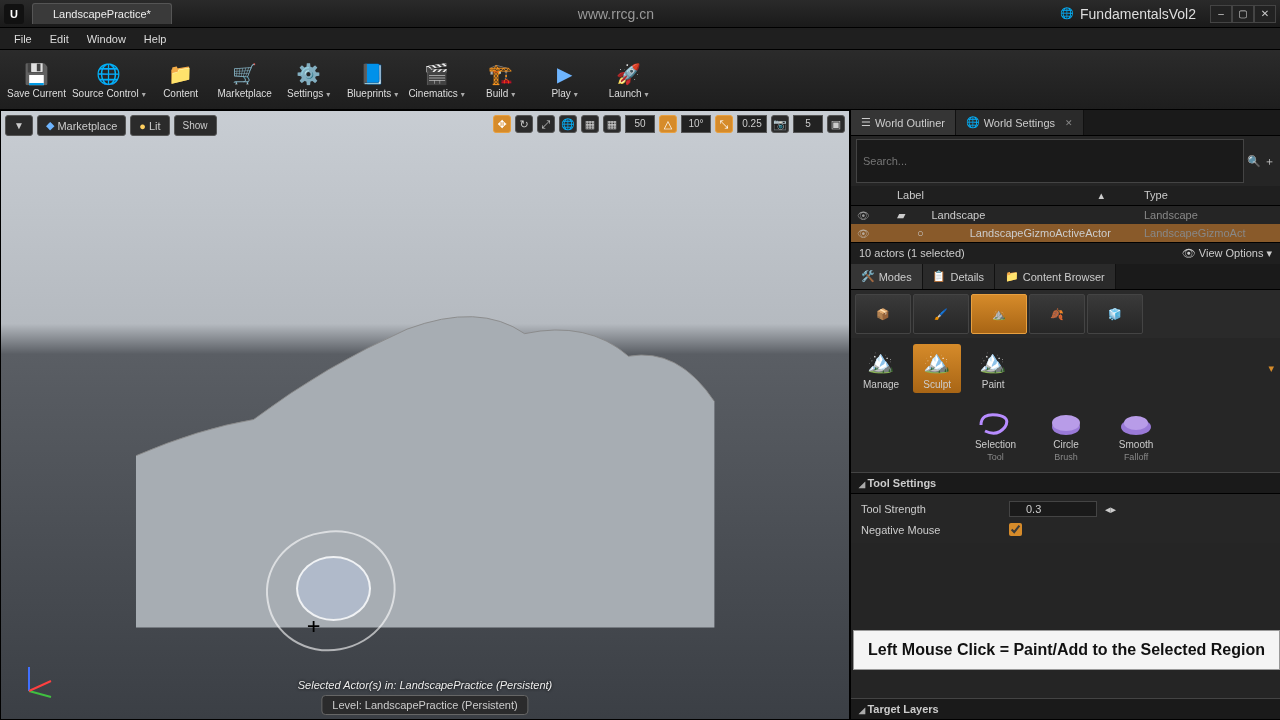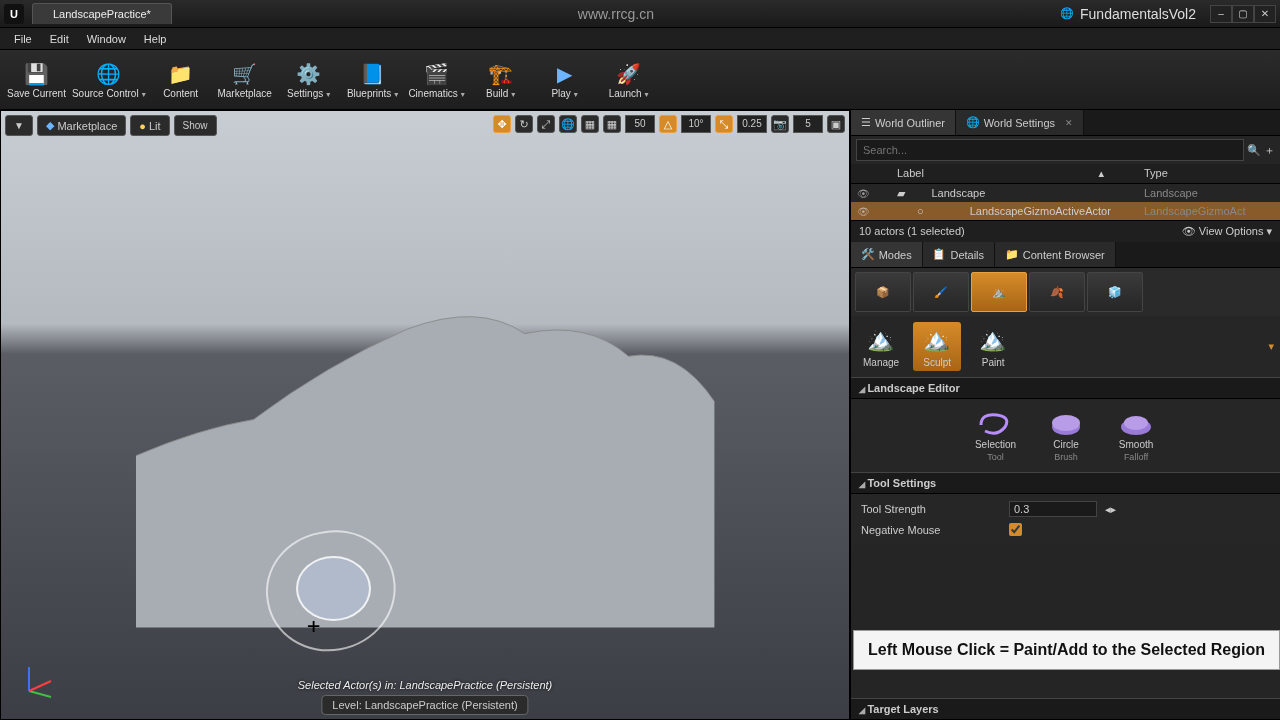--- a/index.html
+++ b/index.html
@@ -35,21 +35,21 @@
 .cross { position:absolute; left:306px; top:502px; font-size:22px; color:#000; font-family:monospace; }
 .axis { position:absolute; left:20px; bottom:20px; width:40px; height:40px; }
 .sel-text { position:absolute; bottom:28px; left:50%; transform:translateX(-50%); color:#eee; font-size:11px; text-shadow:0 0 3px #000;font-style:italic; }
 .level-pill { position:absolute; bottom:4px; left:50%; transform:translateX(-50%); background:rgba(40,40,40,0.85); border:1px solid #666; border-radius:4px; padding:3px 10px; font-size:11px; }
 .right { width:430px; display:flex; flex-direction:column; background:#252525; border-left:1px solid #000; }
 .panel-tabs { display:flex; height:26px; background:#1a1a1a; border-bottom:1px solid #000; }
 .ptab { padding:5px 10px; background:#2a2a2a; border-right:1px solid #111; display:flex; align-items:center; gap:4px; cursor:pointer; font-size:11px; }
 .ptab.active { background:#353535; }
 .ptab .x { margin-left:6px; color:#888; font-size:9px; }
 .search-row { display:flex; align-items:center; padding:3px 5px; gap:3px; }
-.search-row input { flex:1; background:#1a1a1a; border:1px solid #444; padding:4px 6px; color:#ccc; font-size:11px; }
+.search-row input { flex:1; background:#1a1a1a; border:1px solid #444; padding:15px 6px; color:#ccc; font-size:11px; }
 .hdr-row { display:flex; background:#1f1f1f; border-bottom:1px solid #000; padding:3px 6px; }
 .hdr-row .lbl { flex:1; margin-left:40px; }
 .hdr-row .typ { width:130px; }
 .out-row { display:flex; align-items:center; padding:2px 6px; gap:6px; height:18px; }
 .out-row.sel { background:#895a2a; }
 .eye { width:14px; opacity:0.7; font-size:10px; }
 .out-row .name { flex:1; margin-left:20px; font-size:11px; }
 .out-row.child .name { margin-left:40px; }
 .out-row .type { width:130px; color:#888; font-size:11px; }
 .out-foot { display:flex; justify-content:space-between; padding:4px 8px; background:#1f1f1f; border-top:1px solid #000; }
@@ -64,21 +64,21 @@
 .section-hdr { background:#1a1a1a; padding:4px 8px; font-weight:bold; border-top:1px solid #444; border-bottom:1px solid #000; }
 .section-hdr::before { content:"◢ "; font-size:8px; color:#aaa; }
 .tool-triplet { display:flex; justify-content:center; gap:30px; padding:10px; background:#262626; }
 .tlt { display:flex; flex-direction:column; align-items:center; gap:2px; cursor:pointer; }
 .tlt .ic { width:40px; height:28px; }
 .tlt .tx { font-size:10px; }
 .tlt .sub { font-size:9px; color:#888; }
 .settings { padding:4px 10px; background:#262626; }
 .set-row { display:flex; align-items:center; padding:3px 0; gap:8px; }
 .set-row .lbl { width:140px; font-size:11px; }
-.set-row input[type=text]{ width:88px; background:#1a1a1a; border:1px solid #444; padding:1px 4px; color:#ccc; font-size:11px; }
+.set-row input[type=text]{ width:88px; background:#1a1a1a; border:1px solid #444; padding:1px 16px; color:#ccc; font-size:11px; }
 .set-row input[type=checkbox]{ accent-color:#d68b2a; }
 .clear-btn { width:100%; background:linear-gradient(#444,#2a2a2a); border:1px solid #555; padding:4px; text-align:center; cursor:pointer; margin:4px 0; border-radius:2px; }
 .hint { position:absolute; right:0; bottom:50px; background:#f4f4f4; border:1px solid #999; padding:10px 14px; color:#111; font-size:16px; font-weight:bold; }
 </style>
 </head>
 <body>
 
 <div class="titlebar">
   <div class="ue-logo">U</div>
   <div class="tab-doc">LandscapePractice*</div>
@@ -278,21 +278,20 @@
           <div class="ic">🏔️</div>
           <div class="tx">Sculpt</div>
         </div>
       <div class="msub">
           <div class="ic">🏔️</div>
           <div class="tx">Paint</div>
         </div>
       <span style="margin-left:auto;align-self:center;color:#d68b2a">▾</span>
     </div>
 
-    <div class="section-hdr">Landscape Editor</div>
     <div class="tool-triplet">
       <div class="tlt">
         <div class="ic"><svg viewBox="0 0 40 28">
               <path d="M6 16 Q6 4 22 6 Q36 8 30 18 Q22 28 10 22" fill="none" stroke="#b78cff" stroke-width="3"></path>
             </svg></div>
         <div class="tx">Selection</div>
           <div class="sub">Tool</div>
       </div>
       <div class="tlt">
         <div class="ic"><svg viewBox="0 0 40 28">

